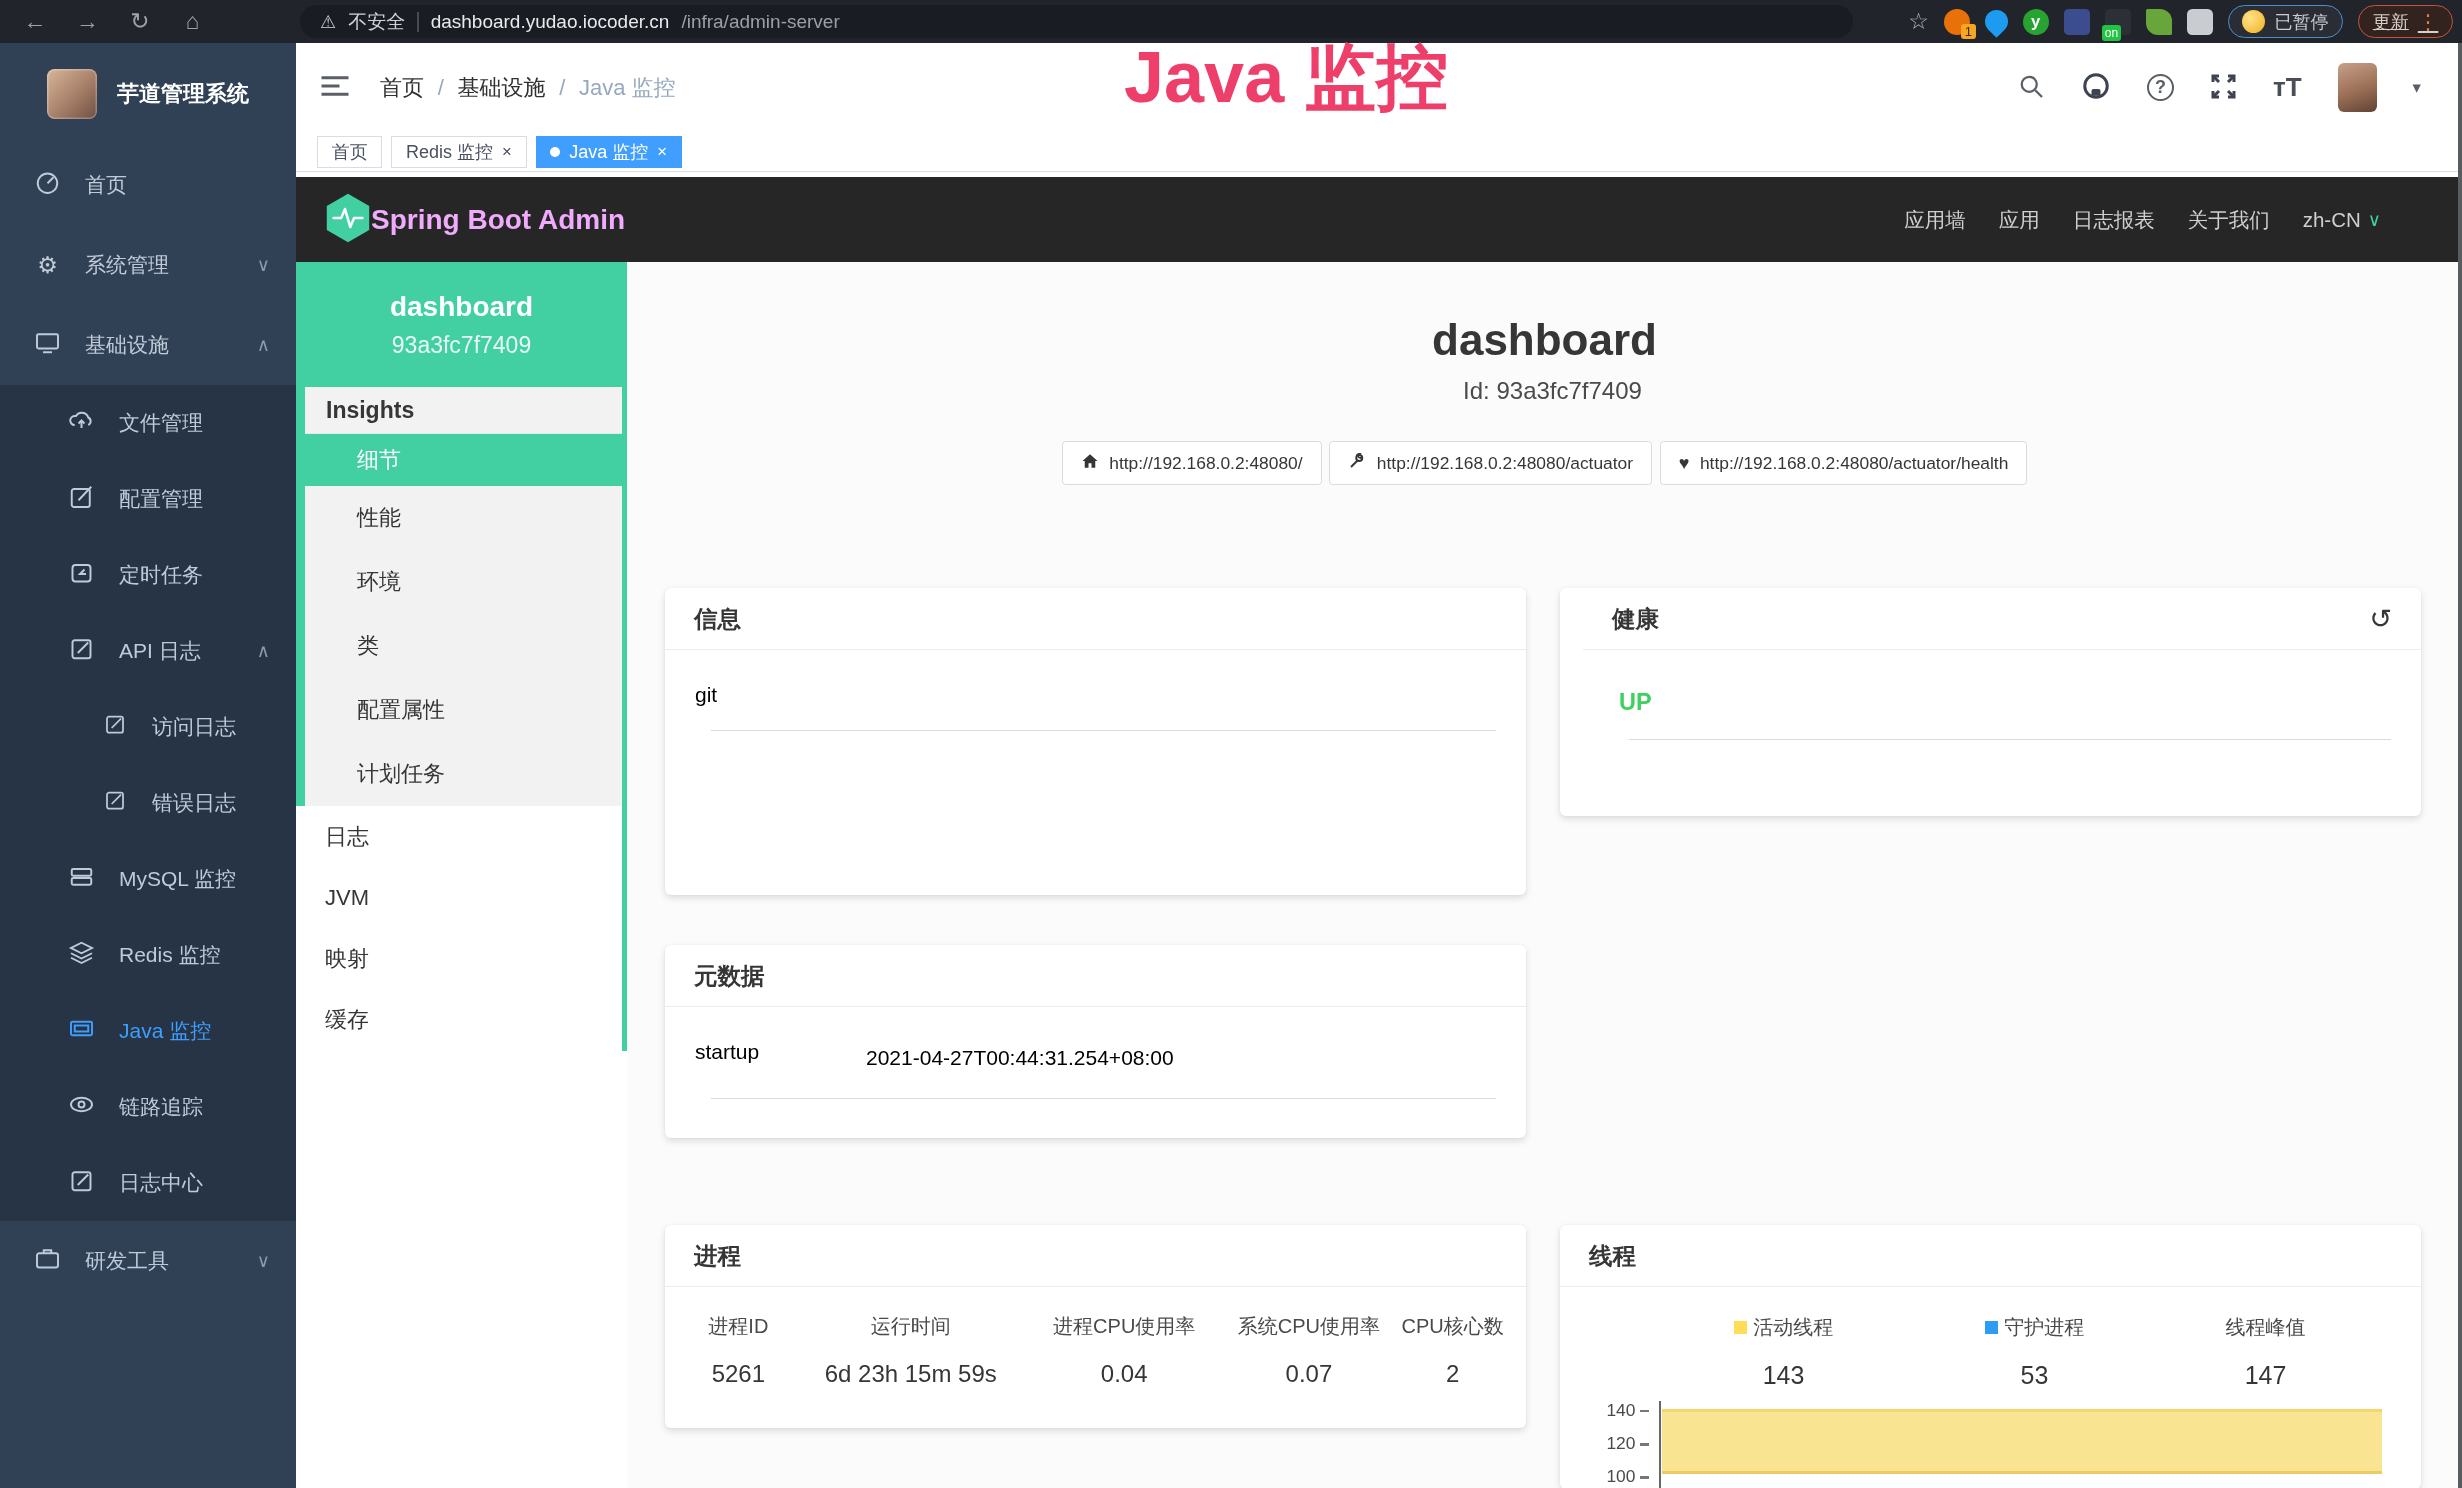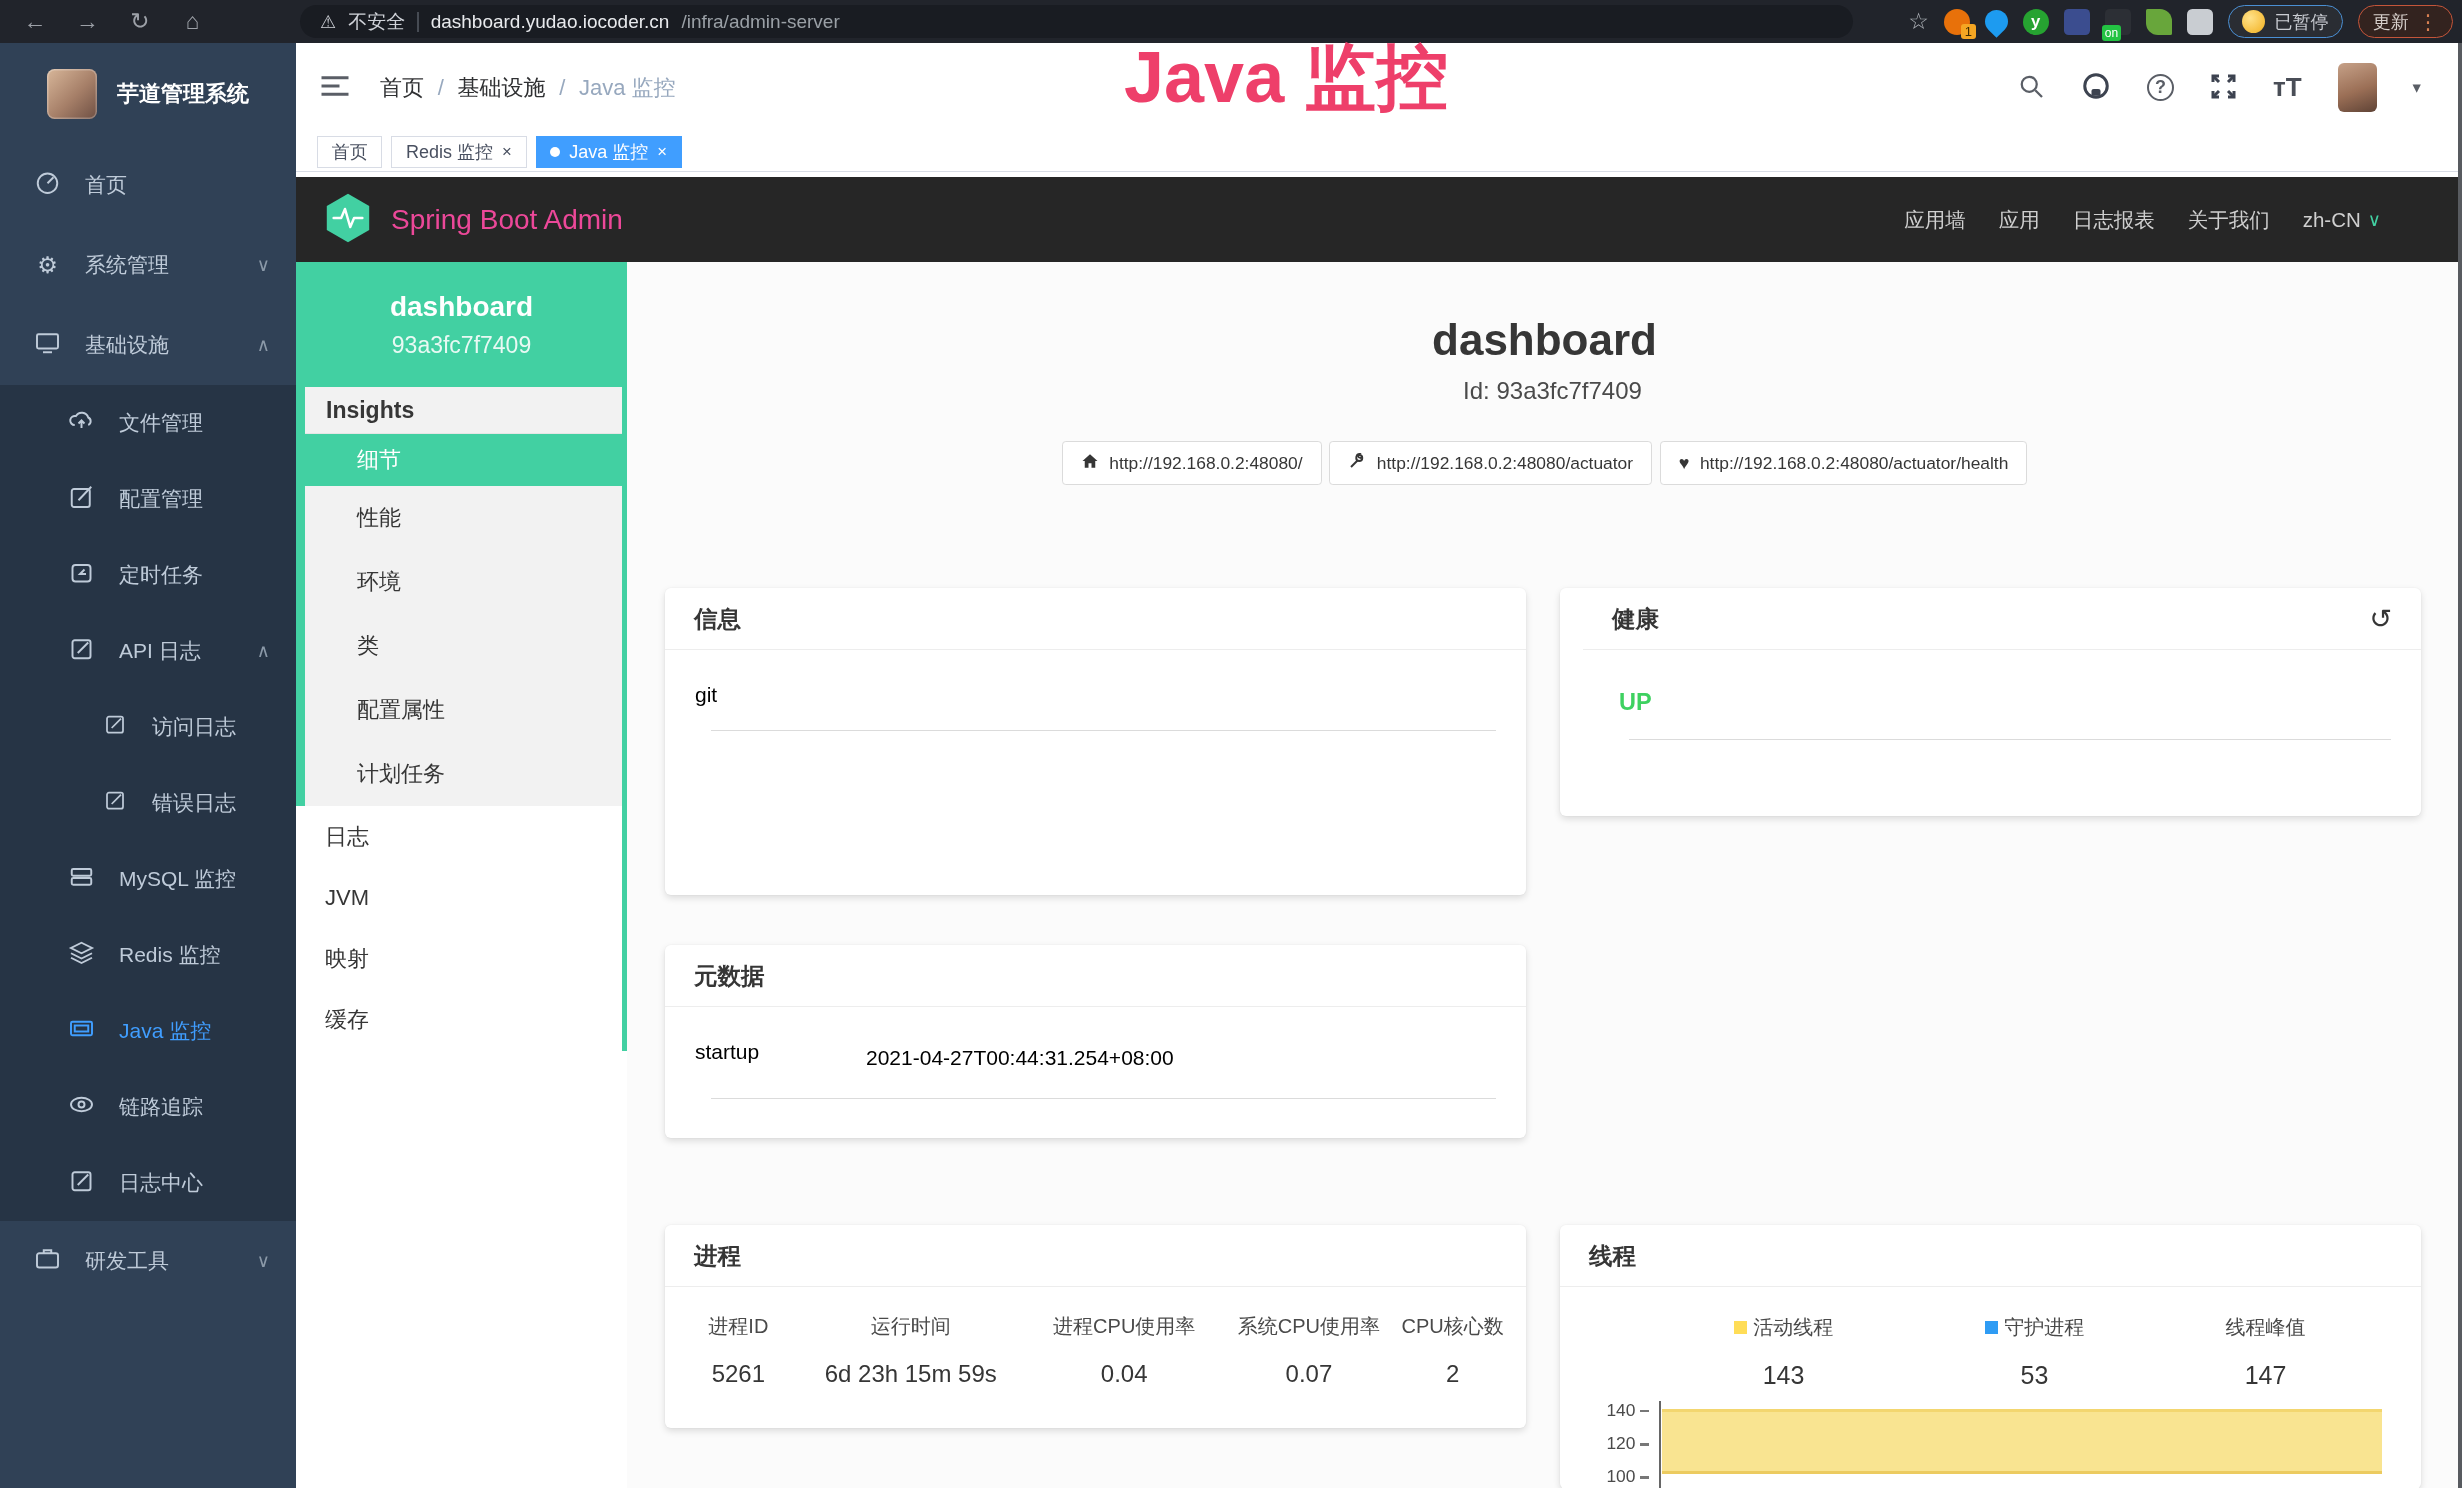--- a/index.html
+++ b/index.html
@@ -25,21 +25,21 @@
   .ext.pin { background:#1d9bf0; border-radius:50% 50% 50% 0; transform:rotate(-45deg); width:23px; height:23px; }
   .ext.ycirc { background:#26a331; color:#fff; font-size:16.7px; text-align:center; line-height:26px; font-weight:bold; }
   .ext.grid { background:#3b4d8f; border-radius:4.6px; }
   .ext.onbox { background:#2c2f35; border-radius:4.6px; }
   .ext .on-badge { position:absolute; left:-3px; bottom:-6px; background:#23c343; color:#fff; font-size:12px; border-radius:3px; padding:0.8px 3px; }
   .ext.leaf { background:#68a63b; border-radius:1.5px 12px 1.5px 12px; }
   .ext.puzzle { background:#c9cdd2; border-radius:5.3px; }
   .pill { height:33px; border-radius:16.7px; display:flex; align-items:center; gap:9px; padding:0 13.7px; font-size:18px; }
   .paused { border:1.5px solid #4a8fd3; background:#2a2d33; color:#c9ccd2; }
   .face { width:23px; height:23px; border-radius:50%; background:radial-gradient(circle at 35% 35%, #ffe28a, #f2b01e); }
-  .update { border:1.5px solid #c4553a; background:#33231f; color:#d6cfcb; }
+  .update { border:1.5px solid #c4553a; background:#33231f; color:#d6cfcb;text-decoration:underline; }
   .kebab { color:#d98052; font-size:20.5px; letter-spacing:0; }
   .scroll-strip { position:absolute; right:0; top:43px; width:3.8px; height:1445px; background:#585b60; z-index:40; }
 
   
   .app-sidebar { position:absolute; left:0; top:43px; width:296px; height:1445px; background:#304156; color:#bfcbd9; font-size:21px; z-index:2; }
   .logo-row { height:102px; display:flex; align-items:center; gap:20px; padding-left:47px; }
   .logo-img { width:50px; height:50px; border-radius:7.6px; background:linear-gradient(135deg,#d8b79a 0%,#a67f68 55%,#6e4f43 100%); box-shadow:inset 0 0 0 1.5px rgba(255,255,255,.25); }
   .logo-title { color:#fff; font-weight:bold; font-size:22px; }
   .mi { height:80px; display:flex; align-items:center; gap:23px; padding:0 26px 0 33px; cursor:default; }
   .mi .ic { width:29px; flex:0 0 29px; text-align:center; color:#bfcbd9; font-size:23px; }
@@ -68,21 +68,21 @@
   
   .tagbar { position:absolute; left:296px; top:133px; width:2167px; height:39px; background:#fff; border-bottom:1.5px solid #d8dce5; display:flex; align-items:center; gap:9px; padding-left:21px; z-index:2; }
   .tag { height:32px; border:0.8px solid #d8dce5; background:#fff; color:#495060; font-size:18px; display:flex; align-items:center; gap:9px; padding:0 13.7px; }
   .tag .x { font-size:16.7px; }
   .tag.active { background:#409eff; border-color:#409eff; color:#fff; }
   .tag .dot { width:10px; height:10px; border-radius:50%; background:#fff; }
 
   
   .sba-header { position:absolute; left:296px; top:177px; width:2167px; height:85px; background:#262626; display:flex; align-items:center; z-index:2; }
   .sba-logo { margin-left:29px; }
-  .brand { color:#ec4899; font-size:28px; font-weight:normal; margin-left:20px; }
+  .brand { color:#f0abfc; font-size:28px; font-weight:bold; }
   .sba-nav { margin-left:auto; display:flex; align-items:center; gap:33px; padding-right:82px; color:#cfcfcf; font-size:20.5px; }
   .sba-nav .caret-g { color:#42d0a2; font-size:18px; margin-left:-26px; }
 
   .sba-sidebar { position:absolute; left:296px; top:262px; width:331px; height:1227px; background:#fff; z-index:2; }
   .inst-head { height:125px; background:#42d0a2; color:#fff; display:flex; flex-direction:column; align-items:center; justify-content:center; gap:9px; }
   .inst-name { font-size:28px; font-weight:bold; }
   .inst-id { font-size:23px; opacity:.88; }
   .insights { background:#f2f2f2; border-left:9px solid #42d0a2; }
   .insights-head { height:47px; display:flex; align-items:center; padding-left:21px; font-size:23px; font-weight:bold; color:#363636; border-bottom:1.5px solid #e6e6e6; }
   .smi { height:64px; display:flex; align-items:center; padding-left:52px; font-size:22px; color:#363636; }

